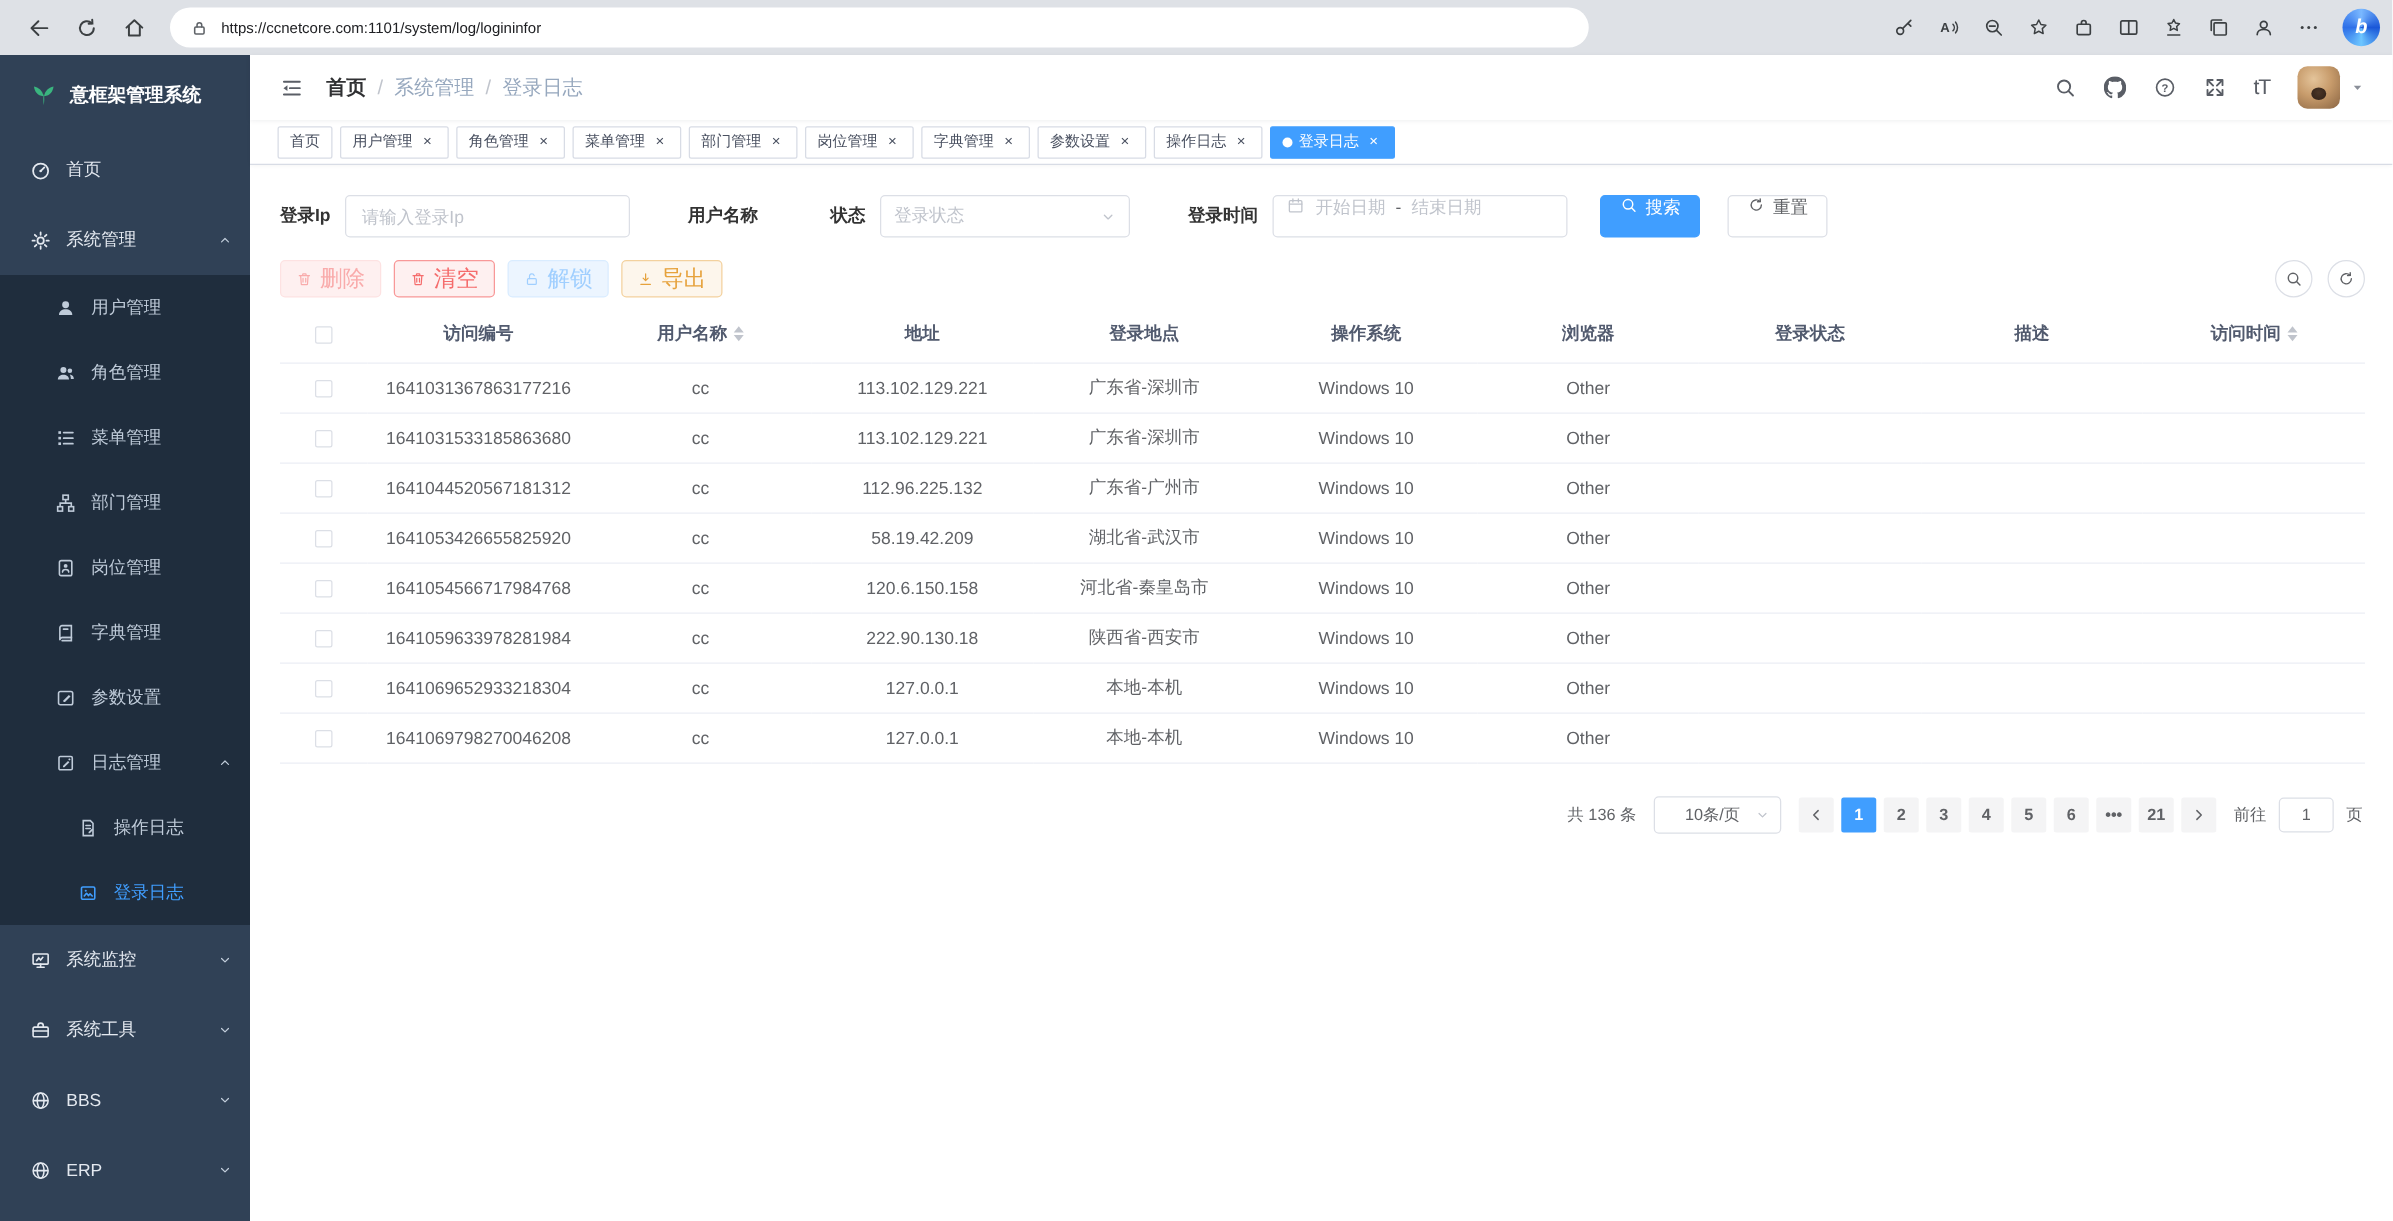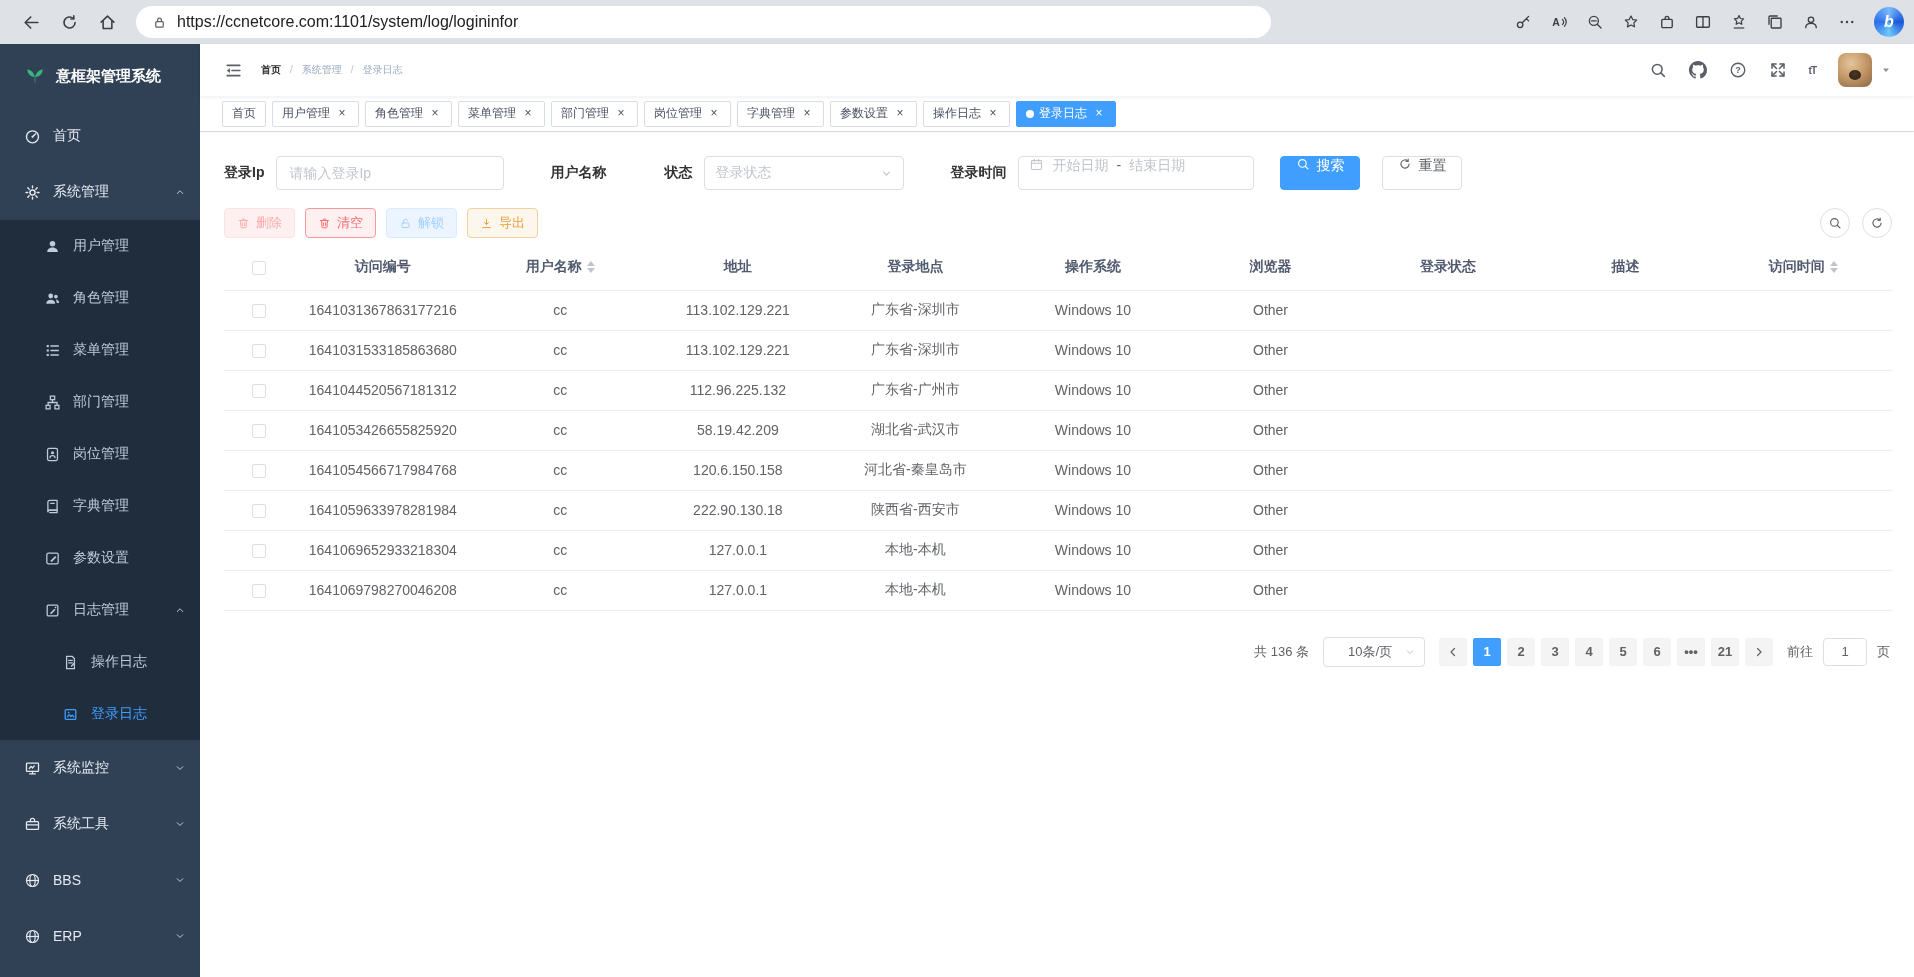--- a/index.html
+++ b/index.html
@@ -4,21 +4,21 @@
 <style>
   *{margin:0;padding:0;box-sizing:border-box}
   html,body{width:1914px;height:977px;overflow:hidden;font-family:"Liberation Sans","DejaVu Sans",sans-serif}
   body{background:#fff;color:#606266}
   svg.ic{display:block}
 
   
   .browser-bar{height:44px;background:#dee1e6;display:flex;align-items:center;padding:0 10px 0 14px;gap:4px}
   .bicon{width:34px;height:34px;border:none;background:transparent;border-radius:6px;display:flex;align-items:center;justify-content:center;color:#3c4043;cursor:pointer}
   .url-pill{flex:1;max-width:1135px;height:32px;background:#fff;border-radius:16px;display:flex;align-items:center;gap:10px;padding:0 16px;margin:0 8px}
-  .url-pill .url-text{font-size:16px;color:#202124;white-space:nowrap;overflow:hidden}
+  .url-pill .url-text{font-size:12px;color:#202124;white-space:nowrap;overflow:hidden}
   .browser-right{display:flex;align-items:center;gap:2px;margin-left:auto}
   .bing{width:30px;height:30px;border-radius:50%;margin-left:8px;background:conic-gradient(#7ab8ff,#1a57d8,#6ec6ff,#2e6fe8,#7ab8ff);display:flex;align-items:center;justify-content:center}
   .bing span{color:#fff;font-weight:bold;font-size:16px;font-style:italic}
 
   
   .app{display:flex;height:933px}
 
   
   .sidebar{width:200px;background:#304156;color:#cfd7e3;flex:none;overflow:hidden}
   .logo-row{height:64px;display:flex;align-items:center;gap:10px;padding-left:24px;color:#fff;font-weight:bold;font-size:15px}
@@ -29,27 +29,27 @@
   .s-item.active{color:#409eff}
   .s-item .mi{width:17px;height:17px;flex:none}
   .s-item .chev{width:12px;height:12px;margin-left:auto;color:#bfcbd9}
 
   
   .main{flex:1;display:flex;flex-direction:column;min-width:0;background:#fff}
 
   
   .navbar{height:52px;display:flex;align-items:center;padding:0 22px 0 24px;box-shadow:0 1px 4px rgba(0,21,41,.08);position:relative;z-index:2;background:#fff}
   .hamburger{color:#5a5e66;cursor:pointer}
-  .breadcrumb{display:flex;align-items:flex-end;margin-left:18px;font-size:10px}
+  .breadcrumb{display:flex;align-items:flex-end;margin-left:18px;font-size:16px}
   .crumb{color:#97a8be}
   .crumb:first-child .crumb-label{color:#303133;font-weight:600}
   .crumb .sep{margin:0 9px;color:#c0c4cc;font-weight:400}
   .nav-right{margin-left:auto;display:flex;align-items:center;gap:22px;color:#5a5e66}
   .nbtn{background:none;border:none;color:#5a5e66;cursor:pointer;display:flex;align-items:center}
-  .tT{font-size:10px;font-weight:bold;color:#5a5e66;cursor:pointer;letter-spacing:-1px}
+  .tT{font-size:17px;font-weight:normal;color:#5a5e66;cursor:pointer;letter-spacing:-1px}
   .avatar-dog{width:34px;height:34px;border-radius:8px;background:radial-gradient(circle at 38% 30%,#e4c49a 0%,#c79b6b 45%,#8a6543 100%);position:relative;cursor:pointer}
   .avatar-dog::after{content:"";position:absolute;left:11px;top:17px;width:12px;height:10px;border-radius:50%;background:radial-gradient(circle at 50% 40%,#4a3526,#2e2018)}
   .caret{color:#8a8f99}
 
   
   .tabbar{height:36px;display:flex;align-items:center;gap:6px;padding:0 16px 0 22px;background:#fff;border-bottom:1px solid #d8dce5;box-shadow:0 1px 3px rgba(0,0,0,.04);position:relative;z-index:1}
   .tab{height:26px;display:flex;align-items:center;gap:5px;border:1px solid #d8dce5;background:#fff;color:#495060;font-size:12px;padding:0 9px;cursor:pointer;border-radius:2px;white-space:nowrap}
   .tab .dot{width:8px;height:8px;border-radius:50%;background:#fff;flex:none}
   .tab .x{width:14px;height:14px;line-height:13px;text-align:center;border-radius:50%;font-size:12px}
   .tab .x::before{content:"×"}
@@ -69,21 +69,21 @@
   .sselect .chev{color:#c0c4cc}
   .sdate{width:236px;height:34px;border:1px solid #dcdfe6;border-radius:4px;display:flex;gap:8px;padding:0 10px;font-size:14px;color:#c0c4cc;cursor:pointer}
   .sdate .dsep{color:#606266}
   .btn{height:34px;border-radius:4px;font-size:14px;display:inline-flex;gap:6px;padding:0 15px;cursor:pointer;border:1px solid transparent}
   .btn-primary{background:#409eff;border-color:#409eff;color:#fff}
   .btn-plain{background:#fff;border-color:#dcdfe6;color:#606266}
   .btn .ic{width:14px;height:14px}
 
   
   .toolbar{display:flex;align-items:center;gap:10px;margin:4px 0 6px}
-  .tbtn{height:30px;border-radius:4px;padding:0 12px;font-size:13px;display:inline-flex;align-items:center;gap:6px;border:1px solid transparent;cursor:pointer}
+  .tbtn{height:30px;border-radius:4px;padding:0 12px;font-size:18px;display:inline-flex;align-items:center;gap:6px;border:1px solid transparent;cursor:pointer}
   .tbtn .ic{width:13px;height:13px}
   .tbtn.danger-light{color:#f9abab;background:#fef0f0;border-color:#fde2e2}
   .tbtn.danger{color:#f56c6c;background:#fef0f0;border-color:#f89898}
   .tbtn.primary-light{color:#a0cfff;background:#ecf5ff;border-color:#d9ecff}
   .tbtn.warning{color:#e6a23c;background:#fdf6ec;border-color:#f3d19e}
   .tool-right{margin-left:auto;display:flex;gap:12px}
   .circ{width:30px;height:30px;border:1px solid #dcdfe6;border-radius:50%;background:#fff;display:flex;align-items:center;justify-content:center;color:#606266;cursor:pointer}
   .circ .ic{width:14px;height:14px}
 
   

